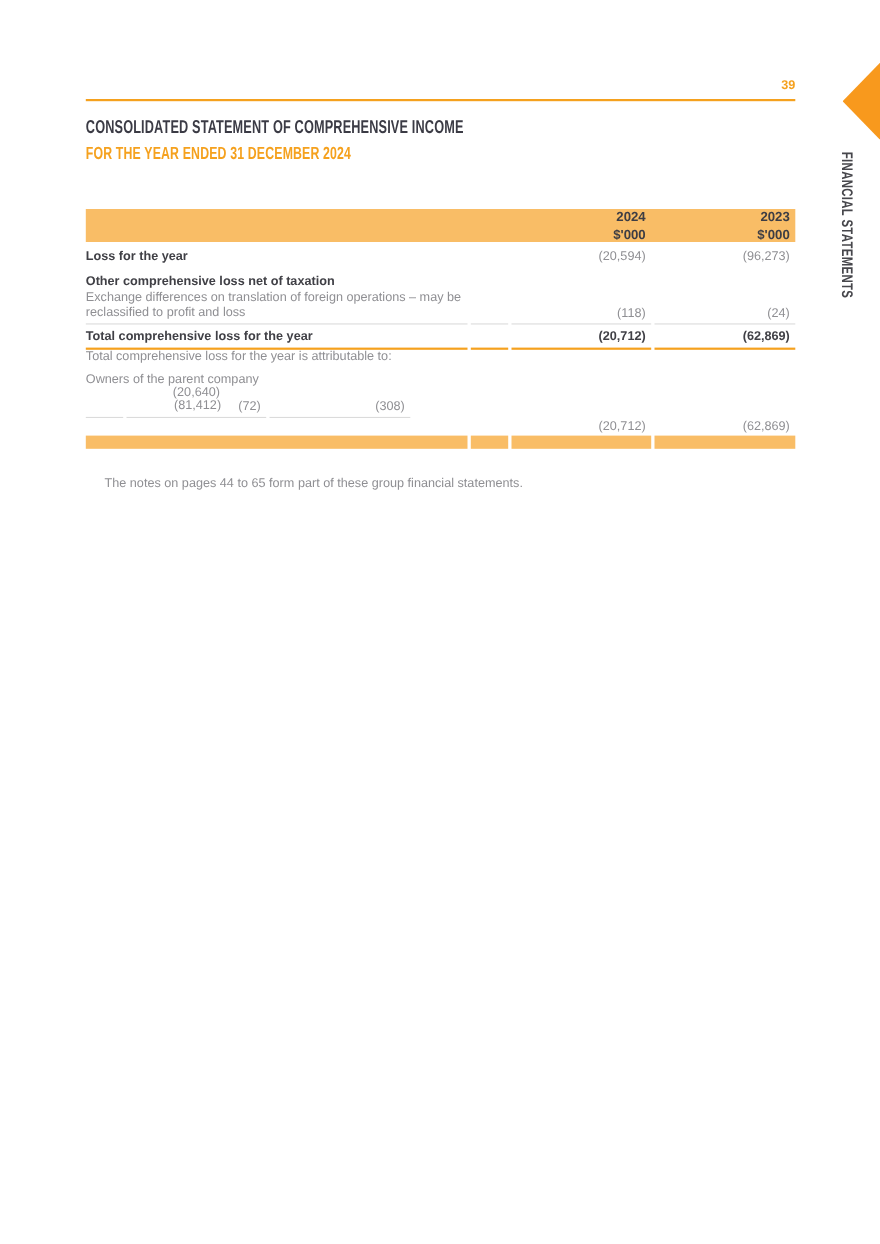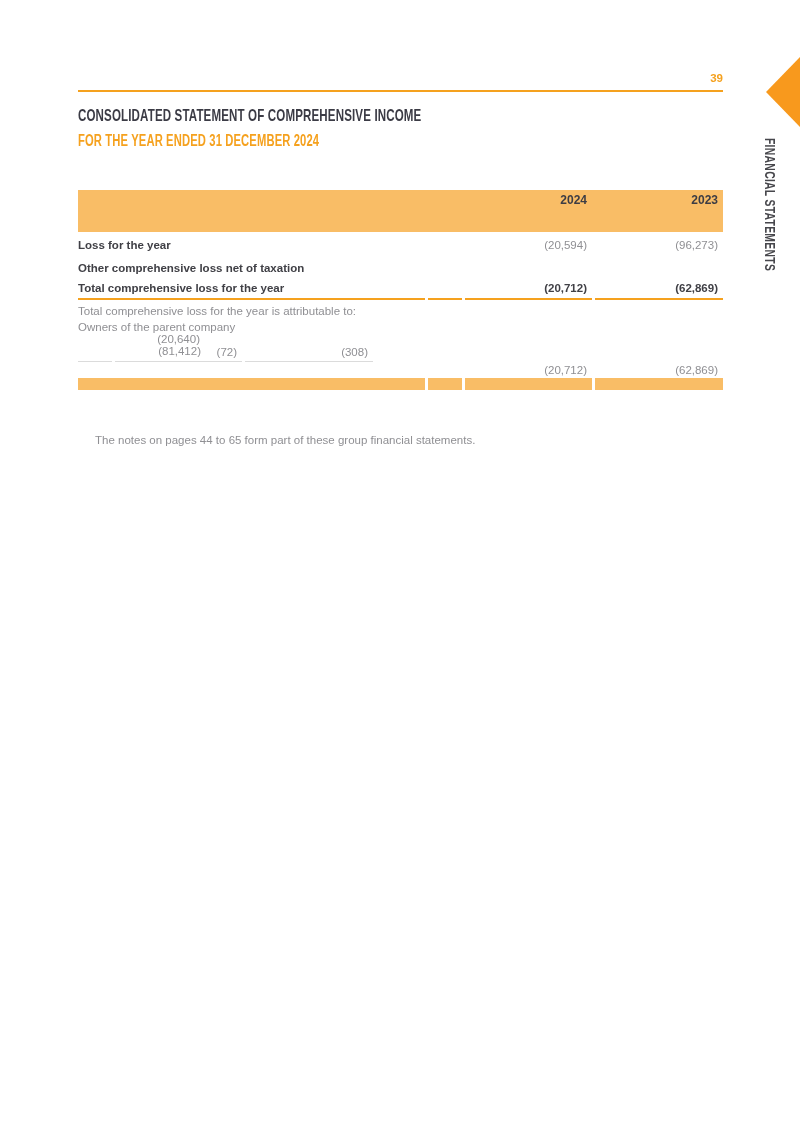--- a/index.html
+++ b/index.html
@@ -65,34 +65,34 @@
   .fin-table { position: absolute; top: 190px; left: 0; width: 645px; font-size: 11.5px; }
   .r { display: flex; column-gap: 3px; }
   .cl { width: 347px; }
   .cs { width: 34px; }
   .c1 { width: 127px; }
   .c2 { width: 128px; }
   .r > div { display: flex; align-items: center; }
   .num { justify-content: flex-end; text-align: right; padding-right: 5px; }
 
   .thead {
-    background: var(--band-orange); height: 42px;
-    display: flex; flex-direction: row; justify-content: flex-start; row-gap: 2px;
+    background: var(--band-orange); height: 30px;
+    display: flex; flex-direction: column; justify-content: flex-start; row-gap: 2px;
   }
   .thead .r { column-gap: 3px; height: 19px; }
   .thead .num { font-weight: 700; font-size: 12px; color: #3D3D44; }
 
   .row-loss    { height: 26px; }
   .row-ocl     { height: 19px; }
   .row-exch    { height: 30px; }
   .row-exch > div { align-items: flex-end; padding-bottom: 3px; border-bottom: 1px solid var(--border-gray); }
   .row-exch .cl { line-height: 13px; }
   .row-total   { height: 23px; }
   .row-total > div { border-bottom: 2px solid var(--accent-orange); }
-  .row-attr    { height: 21px; }
+  .row-attr    { height: 21px; flex-direction: column; }
   .row-owners  { height: 21px; flex-direction: column; }
   .row-nci     { height: 20px; }
   .row-nci > div { border-bottom: 1px solid var(--border-gray); }
   .row-final   { height: 16px; }
 
   .lbl-bold { font-weight: 700; color: #404046; }
   .lbl-gray { color: var(--gray-text); }
   .val-gray { color: var(--gray-text); }
   .val-bold { font-weight: 700; color: #404046; }
 
@@ -145,20 +145,26 @@
         <div class="c2 num val-gray">(96,273)</div>
       </div>
 
       <div class="r row-ocl">
         <div class="cl lbl-bold">Other comprehensive loss net of taxation</div>
         <div class="cs"></div>
         <div class="c1 num val-gray"></div>
         <div class="c2 num val-gray"></div>
       </div>
 
+      <div class="r row-exch">
+        <div class="cl lbl-gray">Exchange differences on translation of foreign operations – may be reclassified to profit and loss</div>
+        <div class="cs"></div>
+        <div class="c1 num val-gray">(118)</div>
+        <div class="c2 num val-gray">(24)</div>
+      </div>
 
       <div class="r row-total">
         <div class="cl lbl-bold">Total comprehensive loss for the year</div>
         <div class="cs"></div>
         <div class="c1 num val-bold">(20,712)</div>
         <div class="c2 num val-bold">(62,869)</div>
       </div>
 
       <div class="r row-attr">
         <div class="cl lbl-gray">Total comprehensive loss for the year is attributable to:</div>

